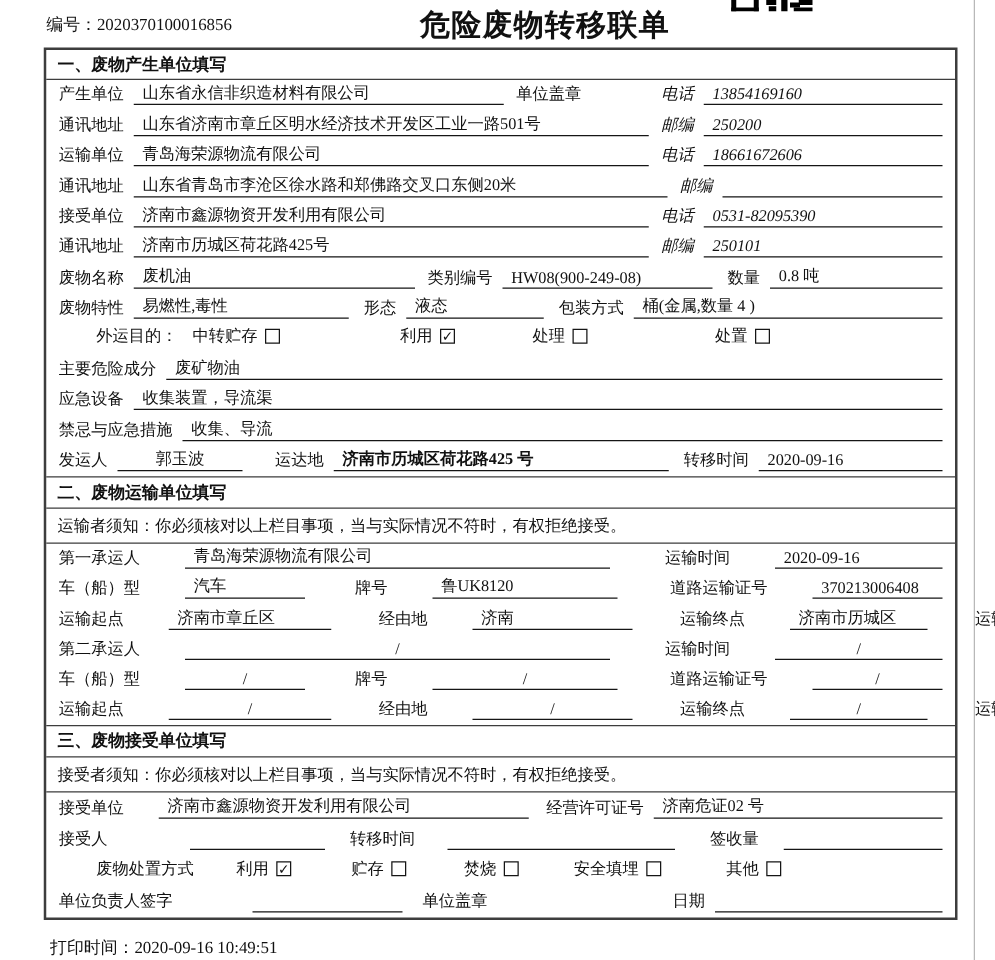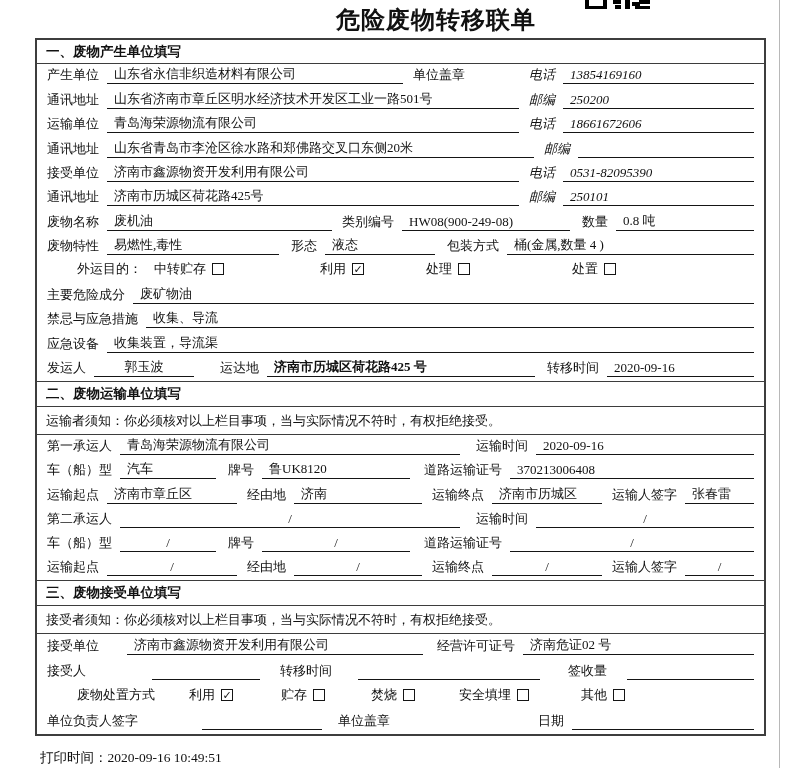--- a/index.html
+++ b/index.html
@@ -17,21 +17,21 @@
   .form-table { position:absolute; left:35px; top:38px; width:731px; border:2px solid #3d3d3d; background:#fff; }
 
   .sec-title { font-family:"Liberation Sans","DejaVu Sans",sans-serif; font-weight:bold; font-size:13.5px;
                padding-left:9px; display:flex; align-items:center; }
   .sec-title.first { height:24px; border-bottom:1px solid #3d3d3d; }
   .sec-title.mid { height:26px; border-top:1px solid #3d3d3d; border-bottom:1px solid #3d3d3d; }
   .notice { height:28px; display:flex; align-items:center; padding-left:9px; border-bottom:1px solid #3d3d3d; font-size:13px; }
 
   .row { display:flex; align-items:flex-end; padding:0 10px 4px 10px; }
   .s1 .row { height:24.4px; }
-  .s2 .row { height:24.2px; }
+  .s2 .row { height:24.2px;gap:28px; }
   .s3 .row { height:25px; }
   .lbl { white-space:nowrap; margin-right:8px; flex-shrink:0; }
   .u { border-bottom:1px solid #151515; white-space:nowrap; padding:0 5px 0 7px; min-height:16px; flex-shrink:0; overflow:visible; }
   .u.c { text-align:center; padding:0; }
   .fill { flex:1 1 auto; }
   .rgroup { display:flex; align-items:flex-end; width:225px; margin-left:auto; flex-shrink:0;font-style:italic; }
   .rgroup .u { flex:1 1 auto; }
 
   .opt { display:flex; align-items:center; white-space:nowrap; }
   .opt-label { margin-right:6px; }
@@ -40,20 +40,21 @@
   .optrow { align-items:center !important;padding-left:40px; }
 
   .print-line { position:absolute; left:40px; top:749px; font-size:13.5px; white-space:nowrap; }
 </style>
 </head>
 <body>
 
 <div class="page">
 
   <div class="doc-header">
+    <div class="serial"><span>编号：</span><span>2020370100016856</span></div>
     <div class="doc-title">危险废物转移联单</div>
     <svg class="qr" width="80" height="10" viewBox="0 0 80 10">
       <g fill="#000">
         <rect x="10" y="0" width="4" height="9"></rect>
           <rect x="10" y="6" width="22" height="3"></rect>
           <rect x="28" y="0" width="4" height="9"></rect>
         <rect x="38" y="0" width="8" height="4"></rect>
           <rect x="40" y="5" width="6" height="4"></rect>
         <rect x="50" y="0" width="5" height="9"></rect>
           <rect x="57" y="2" width="8" height="4"></rect>
@@ -160,27 +161,27 @@
           <span class="cb"></span>
         </span>
       </div>
 
       <div class="row">
         <span class="lbl">主要危险成分</span>
         <span class="u fill">废矿物油</span>
       </div>
 
       <div class="row">
+        <span class="lbl">应急设备</span>
+        <span class="u fill">收集装置，导流渠</span>
+      </div>
+
+      <div class="row">
         <span class="lbl">禁忌与应急措施</span>
         <span class="u fill">收集、导流</span>
-      </div>
-
-      <div class="row">
-        <span class="lbl">应急设备</span>
-        <span class="u fill">收集装置，导流渠</span>
       </div>
 
       <div class="row">
         <span class="lbl">发运人</span>
         <span class="u c" style="width:100px;">郭玉波</span>
         <span class="lbl" style="margin-left:26px;text-align:right;">运达地</span>
         <span class="u" style="width:268px;font-weight:bold;">济南市历城区荷花路425 号</span>
         <span class="lbl" style="margin-left:12px;">转移时间</span>
         <span class="u fill">2020-09-16</span>
       </div>

